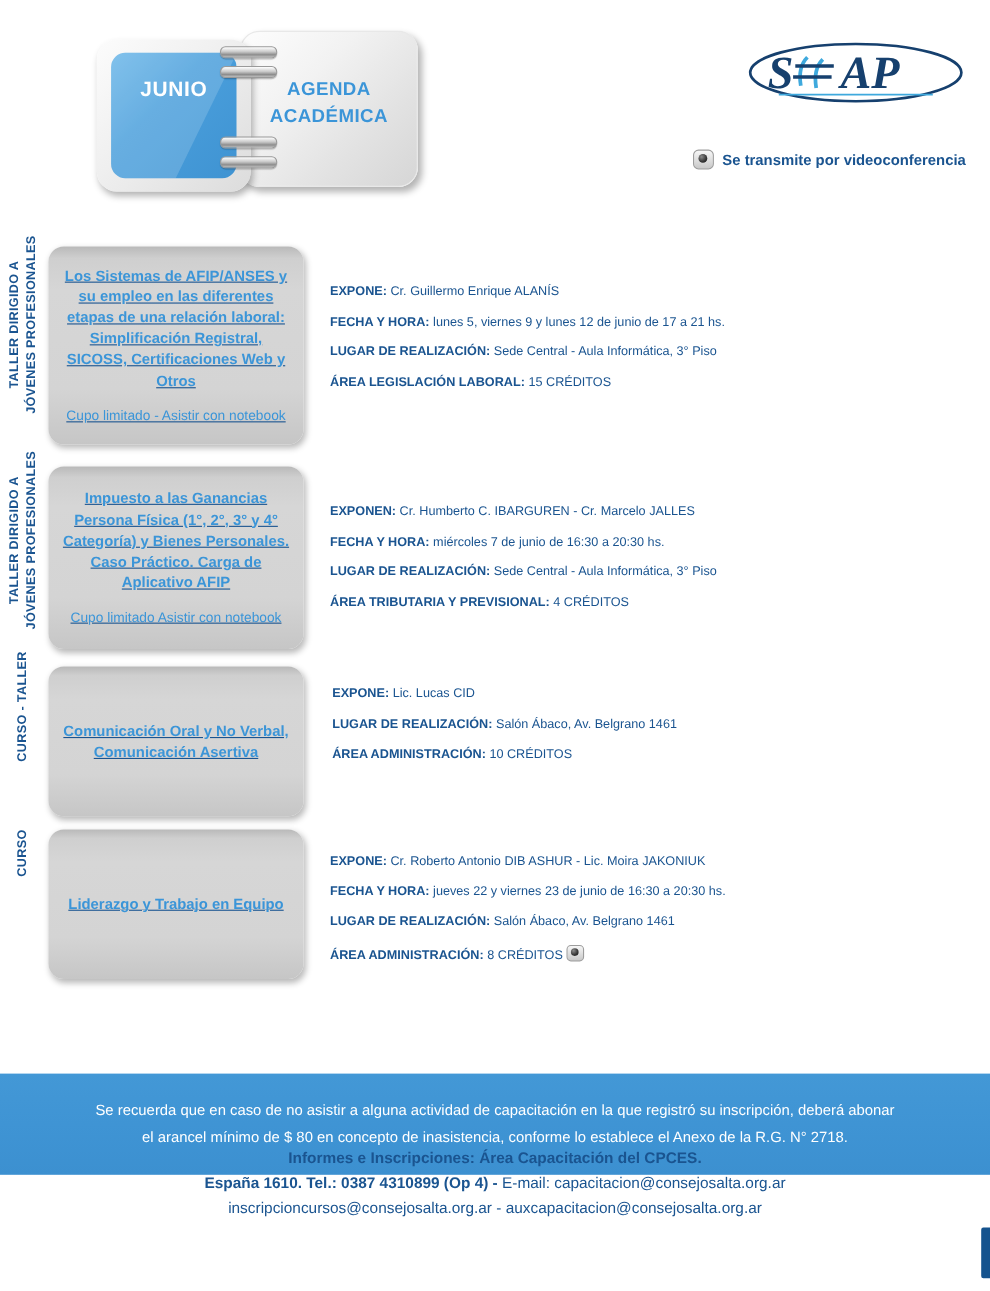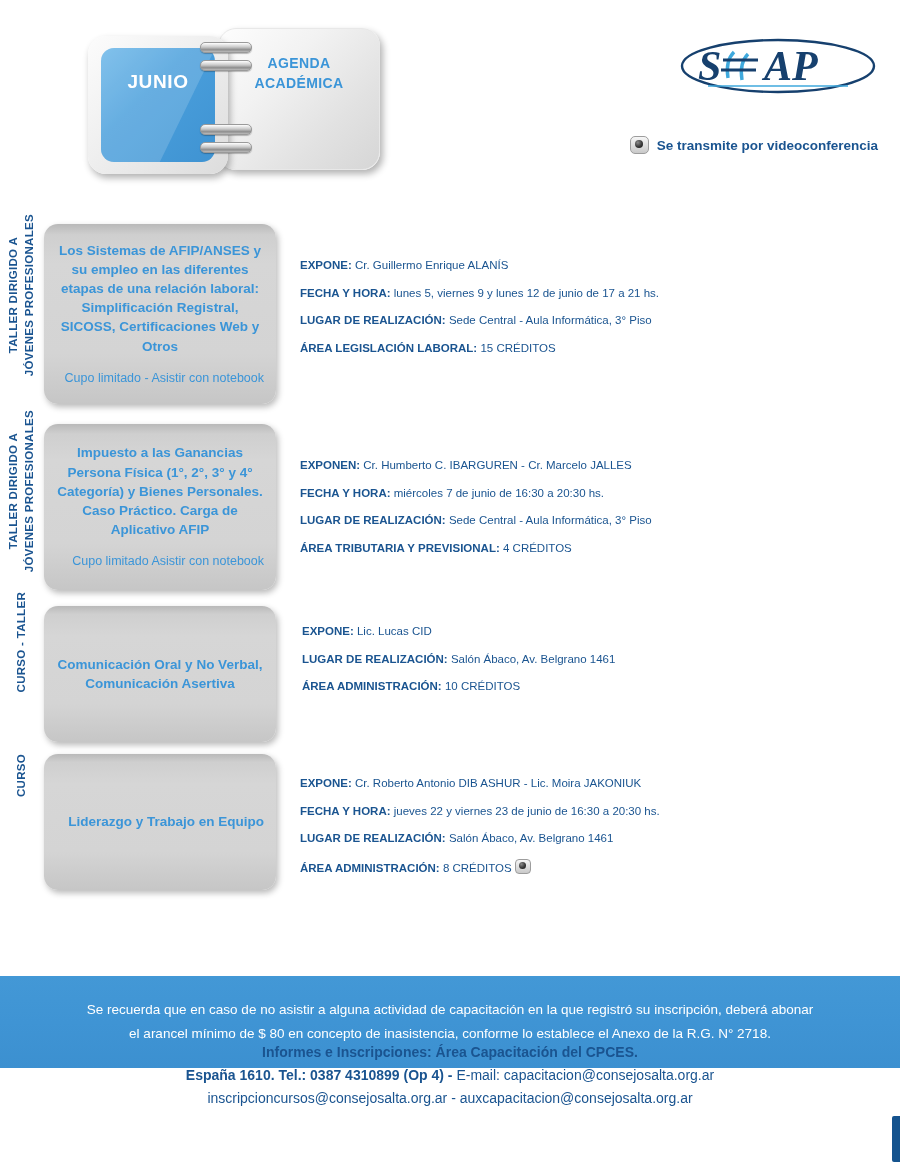--- a/index.html
+++ b/index.html
@@ -34,24 +34,24 @@
     position: absolute;
     left: 130px; top: 0;
     width: 160px; height: 140px;
     border-radius: 18px;
     background: linear-gradient(135deg, #fdfdfd 0%, #f2f2f2 35%, #e2e2e2 70%, #d6d6d6 100%);
     box-shadow: 3px 4px 7px rgba(0,0,0,0.30);
     border: 1px solid #e8e8e8;
   }
   .nb-right-label {
     position: absolute;
-    left: 0; top: 24px;
+    left: 0; top: 40px;
     width: 100%;
     text-align: center;
-    font-size: 14px;
+    font-size: 17px;
     font-weight: bold;
     letter-spacing: 0.4px;
     line-height: 1.45;
     color: #3b95d8;
   }
   .nb-left-outer {
     position: absolute;
     left: 0; top: 8px;
     width: 140px; height: 138px;
     border-radius: 18px;
@@ -164,24 +164,25 @@
   .card {
     position: relative;
     width: 232px;
     flex: 0 0 232px;
     border-radius: 14px;
     background: linear-gradient(to bottom, #b9b9b9 0%, #cfcfcf 6%, #d6d6d6 22%, #d4d4d4 72%, #c6c6c6 100%);
     box-shadow: 2px 3px 6px rgba(0,0,0,0.28);
     display: flex;
     flex-direction: column;
     justify-content: center;
-    align-items: flex-end;
+    align-items: center;
     text-align: center;
     padding: 10px 12px;
     box-sizing: border-box;
+    text-decoration: underline;
   }
   .card-title {
     font-size: 13.5px;
     font-weight: bold;
     line-height: 1.42;
     color: #3b95d8;
   }
   .card-note {
     margin-top: 14px;
     font-size: 12.5px;

